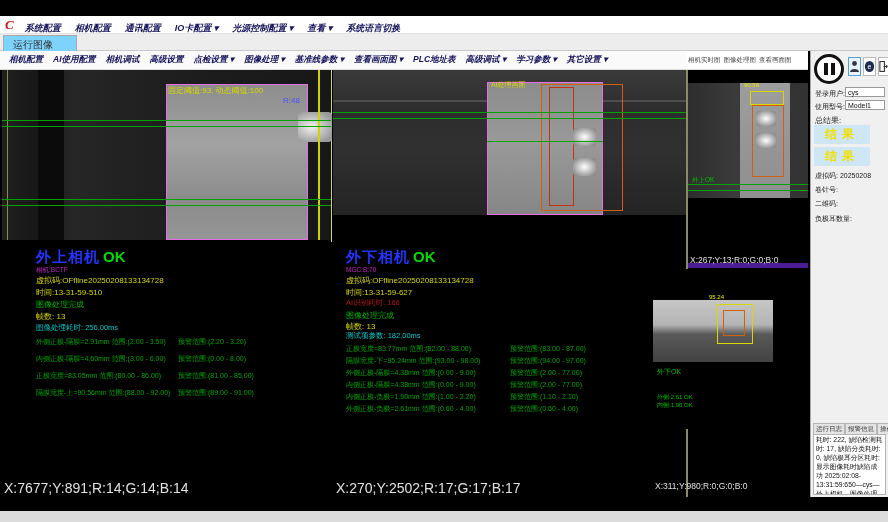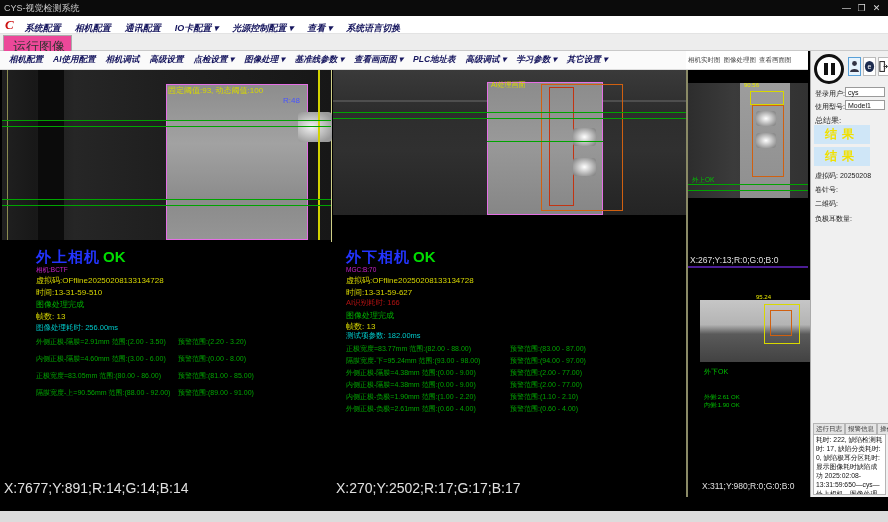--- a/index.html
+++ b/index.html
@@ -16,22 +16,22 @@
 
   
   .menubar{left:0;top:16px;width:888px;height:18px;background:#ffffff;border-bottom:1px solid #e3e3e3;
            display:flex;align-items:center;padding-left:3px;}
   .logo{color:#cc1111;font-weight:bold;font-style:italic;font-size:13px;margin:0 4px 0 2px;
         font-family:"Liberation Serif",serif;}
   .menu-item{color:#16165e;font-weight:bold;font-style:italic;font-size:9px;padding:0 7px;white-space:nowrap;margin-top:8px;}
 
   
   .tabstrip{left:0;top:34px;width:888px;height:17px;background:#ededed;border-bottom:1px solid #c9c9c9;}
-  .tab{position:absolute;left:3px;top:1px;height:16px;background:#ec4899;border:1px solid #aaa;border-bottom:none;
-       font-size:13px;color:#333;padding:2px 6px 0 9px;}
+  .tab{position:absolute;left:3px;top:1px;height:16px;background:#7dd3fc;border:1px solid #aaa;border-bottom:none;
+       font-size:10px;color:#333;padding:2px 23px 0 9px;}
 
   
   .toolbar{left:0;top:51px;width:686px;height:19px;background:#fafafa;border-bottom:1px solid #ddd;
            display:flex;align-items:center;padding-left:4px;overflow:hidden;}
   .tool-item{color:#16165e;font-weight:bold;font-style:italic;font-size:8.5px;padding:0 5px;white-space:nowrap;}
   .preview-header{left:686px;top:51px;width:122px;height:19px;background:#fff;border-bottom:1px solid #ddd;
                   display:flex;align-items:center;gap:3px;padding-left:2px;overflow:hidden;}
   .ph-label{font-size:6.5px;color:#444;white-space:nowrap;}
 
   
@@ -74,29 +74,29 @@
   .c-red{color:#b01212;font-size:7.5px;}
   .mrow{position:relative;white-space:nowrap;color:#00a400;font-size:7px;}
   .rows-left .mrow{height:17px;}
   .rows-mid .mrow{height:12px;}
   .mright{position:absolute;top:0;}
   .rows-left .mright{left:142px;}
   .rows-mid .mright{left:164px;}
   .coords{font-size:14px;color:#e0e0e0;white-space:nowrap;}
 
   
-  .thumb1{left:688px;top:70px;width:120px;height:198px;background:#000;border-bottom:2px solid #4c1d95;}
+  .thumb1{left:688px;top:70px;width:120px;height:198px;background:#000;border-bottom:5px solid #4c1d95;}
   .t1-img{left:0;top:13px;width:120px;height:115px;
     background:linear-gradient(90deg,#2d2d2d 0%,#3b3b3b 38%,#323232 100%);}
   .t1-strip{left:52px;top:0;width:50px;height:115px;background:linear-gradient(180deg,#9d9d9d,#8f8f8f);}
   .t1-yrect{left:62px;top:8px;width:34px;height:14px;border:1px solid #d8d800;}
   .t1-orect{left:64px;top:22px;width:32px;height:72px;border:1px solid #d06010;}
   .tiny-yel{color:#e8e800;font-size:6px;white-space:nowrap;}
   .tiny-grn{color:#00c000;font-size:6.5px;white-space:nowrap;}
-  .thumb2{left:700px;top:269px;width:120px;height:160px;background:#000;}
+  .thumb2{left:653px;top:269px;width:120px;height:160px;background:#000;}
   .t2-img{left:0;top:31px;width:120px;height:62px;
     background:linear-gradient(180deg,#c6c6c6 0%,#b4b4b4 40%,#5a5a5a 55%,#424242 100%);}
   .t2-yrect{left:64px;top:4px;width:36px;height:40px;border:1px solid #d8d800;}
   .t2-orect{left:70px;top:10px;width:22px;height:26px;border:1px solid #d06010;}
 
   
   .sidebar{left:810px;top:51px;width:78px;height:446px;background:#f0f0f0;border-left:1px solid #aaa;}
   .pause-btn{left:3px;top:3px;width:30px;height:30px;border:3px solid #111;border-radius:50%;background:#fff;
              display:flex;align-items:center;justify-content:center;gap:3px;}
   .pause-bar{width:4px;height:12px;background:#111;}
@@ -122,27 +122,20 @@
   .badge.err{background:#e03c10;color:#fff;}
   .sb-text{font-size:7.5px;color:#cfcfcf;white-space:nowrap;}
   .sb-link{font-size:7.5px;color:#b5b5b5;text-decoration:underline;white-space:nowrap;margin-left:6px;}
   .bottom-strip{left:0;top:511px;width:888px;height:11px;background:#dcdcdc;}
 </style>
 </head>
 <body>
 
 <div id="app">
 
-  <div class="abs titlebar">
-    <span>CYS-视觉检测系统</span>
-    <span class="spacer"></span>
-    <span class="win-btn">—</span>
-    <span class="win-btn">❐</span>
-    <span class="win-btn">✕</span>
-  </div>
 
   <div class="abs menubar">
     <span class="logo">C</span>
     <span style="display:flex;">
 
     <span class="menu-item">系统配置</span>
         <span class="menu-item">相机配置</span>
         <span class="menu-item">通讯配置</span>
         <span class="menu-item">IO卡配置 ▾</span>
         <span class="menu-item">光源控制配置 ▾</span>

